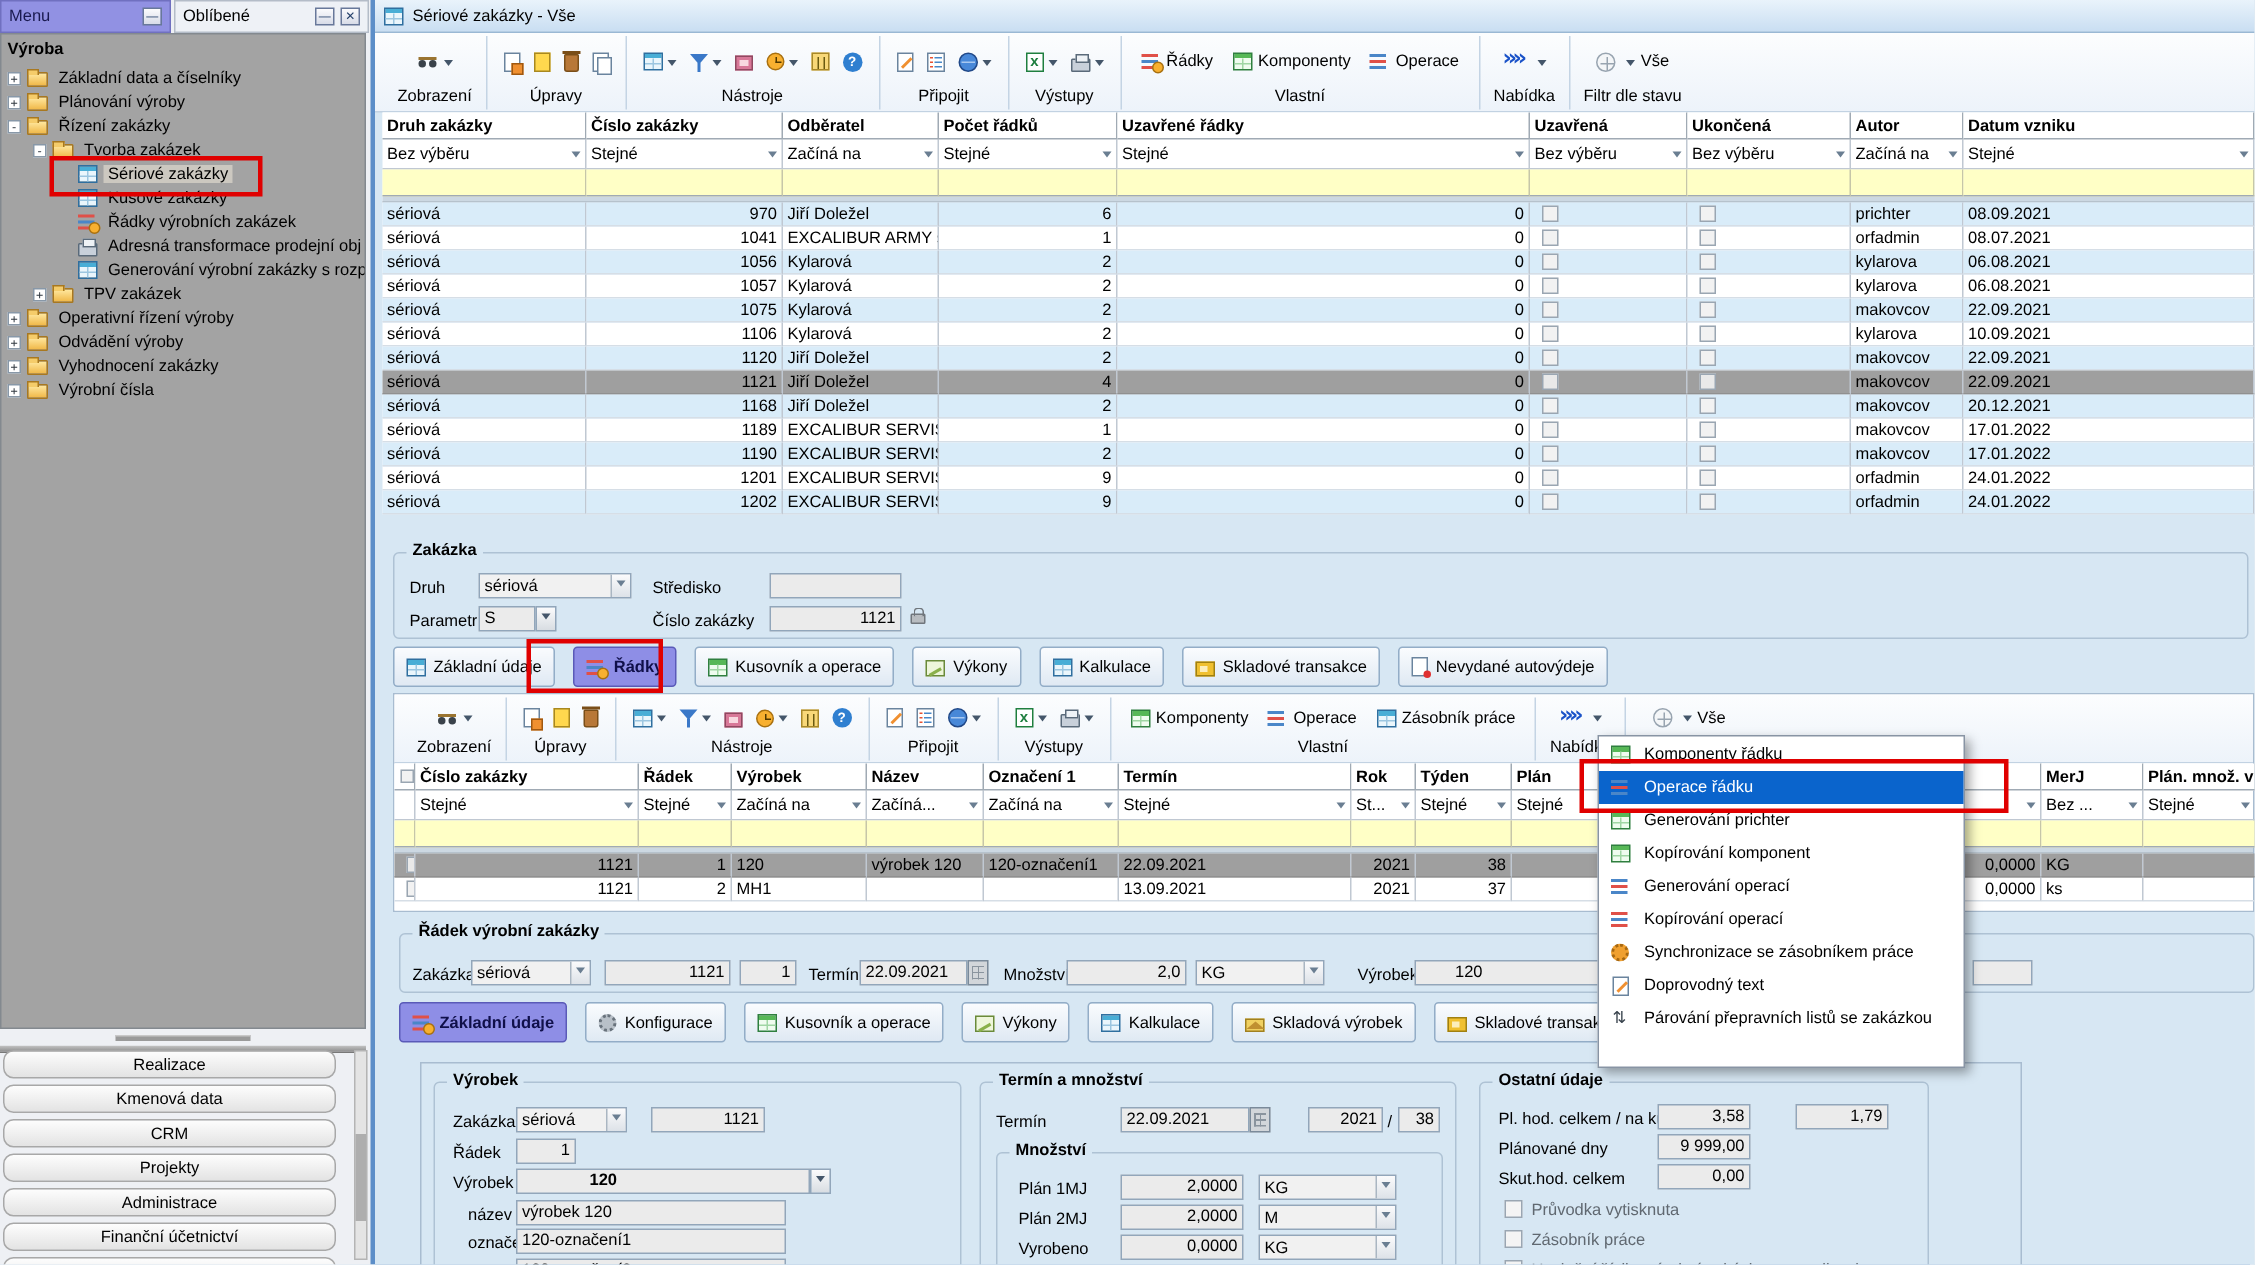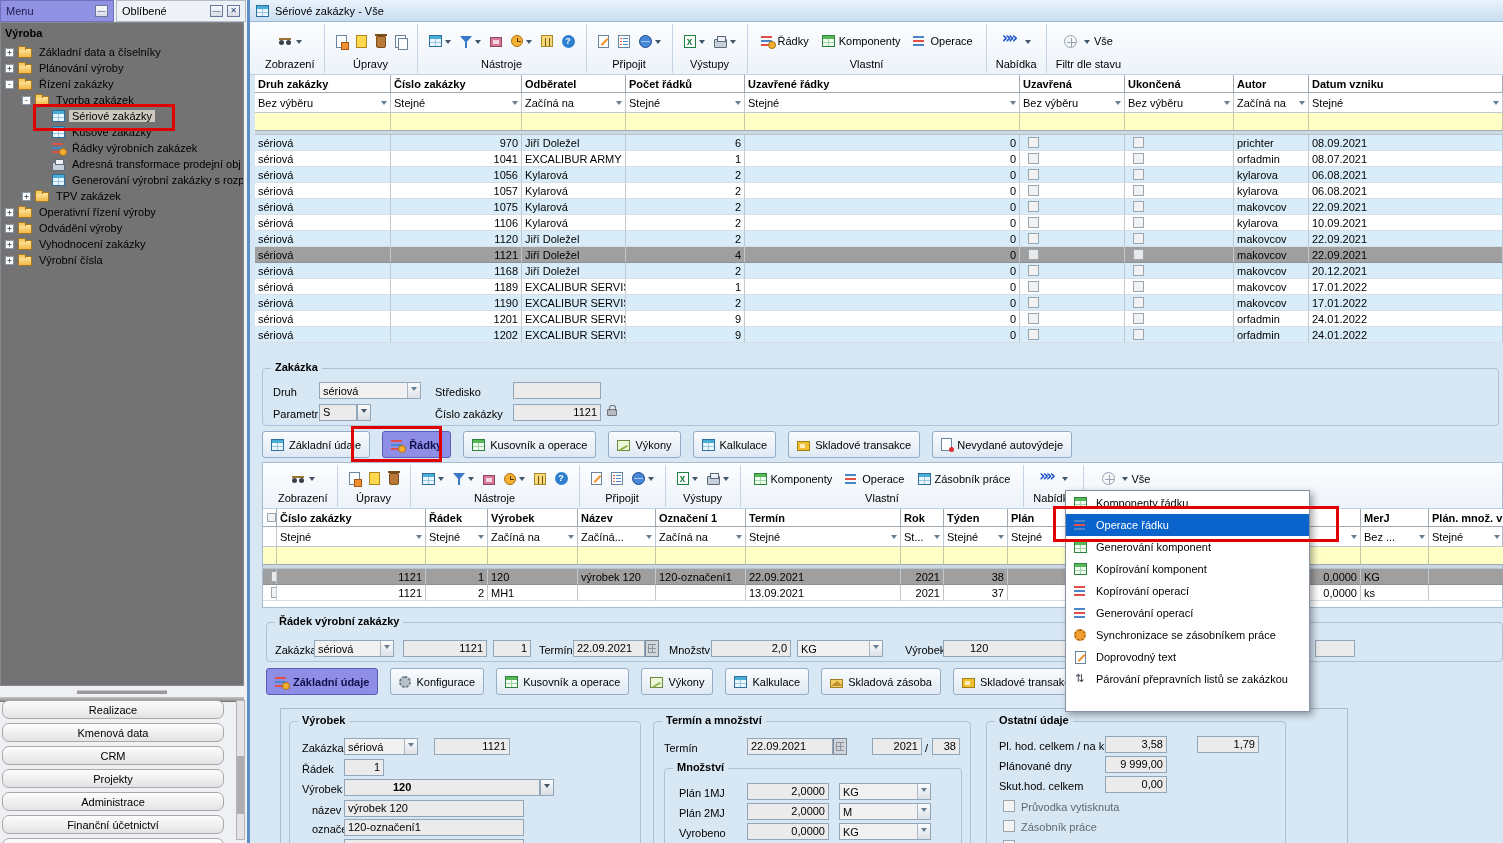--- a/index.html
+++ b/index.html
@@ -7,21 +7,21 @@
 body{font-family:"Liberation Sans","DejaVu Sans",sans-serif;font-size:11px;color:#000;background:#eef0f4;position:relative}
 .abs{position:absolute}
 
 #left-panel{position:absolute;left:0;top:0;width:248px;height:843px;background:#eef0f4}
 .panel-tabs{position:absolute;left:0;top:0;width:248px;height:22px;display:flex}
 .ptab{height:22px;display:flex;align-items:center;padding:0 5px;gap:4px}
 .ptab-menu{width:114px;background:#9191e3;border:1px solid #7070c0;color:#1a1a50}
 .ptab-fav{width:130px;margin-left:2px;background:#eef1f6;border:1px solid #b4bcc8}
 .ptab .pt-label{flex:1;white-space:nowrap;overflow:hidden}
 .winbtn{width:13px;height:12px;border:1px solid #68789a;background:linear-gradient(#fbfbfd,#d8dce8);font:8px/10px "Liberation Sans",sans-serif;text-align:center;color:#24406a;flex:none}
-.tree-box{position:absolute;left:0;top:22px;width:244px;height:664px;background:#737373;border:1px solid #83898f;overflow:hidden}
+.tree-box{position:absolute;left:0;top:22px;width:244px;height:664px;background:#a3a3a3;border:1px solid #83898f;overflow:hidden}
 .tree-header{font-weight:bold;padding:4px 4px 5px 4px}
 .trow{height:16px;display:flex;align-items:center;white-space:nowrap}
 .toggle{width:9px;height:9px;border:1px solid #8898a8;background:#fff;font:8px/7px "DejaVu Sans Mono",monospace;text-align:center;color:#303840;flex:none;margin-right:4px}
 .tspacer{width:13px;flex:none}
 .trow .tlabel{padding:0 3px}
 .trow.sel .tlabel{background:#ccc8c0}
 
 .splitter{position:absolute;left:0;top:687px;width:244px;height:8px}
 .splitter::before{content:"";position:absolute;left:77px;top:3px;width:90px;height:3px;background:#9a9a9a;border-top:1px solid #c8c8c8}
 #bottom-nav{position:absolute;left:0;top:697px;width:244px;height:146px;overflow:hidden}
@@ -973,21 +973,21 @@
       <div class="tab">
         <span class="ic ic-perf"></span>
         <span>Výkony</span>
       </div>
       <div class="tab">
         <span class="ic ic-tbl"></span>
         <span>Kalkulace</span>
       </div>
       <div class="tab">
         <span class="ic ic-house"></span>
-        <span>Skladová zásoba</span>
+        <span>Skladová výrobek</span>
       </div>
       <div class="tab">
         <span class="ic ic-forklift"></span>
         <span>Skladové transakce</span>
       </div>
       <div class="tab">
         <span class="ic ic-doc autoissue"></span>
         <span>Nevydané autovýdeje</span>
       </div>
     </div>
@@ -1090,39 +1090,39 @@
       <div class="mitem sel">
         <span class="micw">
           <span class="ic ic-rows blue"></span>
         </span>
         <span>Operace řádku</span>
       </div>
       <div class="mitem">
         <span class="micw">
           <span class="ic ic-tbl green"></span>
         </span>
-        <span>Generování komponent</span>
+        <span>Generování prichter</span>
       </div>
       <div class="mitem">
         <span class="micw">
           <span class="ic ic-tbl green"></span>
         </span>
         <span>Kopírování komponent</span>
       </div>
       <div class="mitem">
         <span class="micw">
-          <span class="ic ic-rows"></span>
-        </span>
-        <span>Kopírování operací</span>
+          <span class="ic ic-rows blue"></span>
+        </span>
+        <span>Generování operací</span>
       </div>
       <div class="mitem">
         <span class="micw">
-          <span class="ic ic-rows blue"></span>
-        </span>
-        <span>Generování operací</span>
+          <span class="ic ic-rows"></span>
+        </span>
+        <span>Kopírování operací</span>
       </div>
       <div class="mitem">
         <span class="micw">
           <span class="ic ic-gear"></span>
         </span>
         <span>Synchronizace se zásobníkem práce</span>
       </div>
       <div class="mitem">
         <span class="micw">
           <span class="ic ic-doc note"></span>

